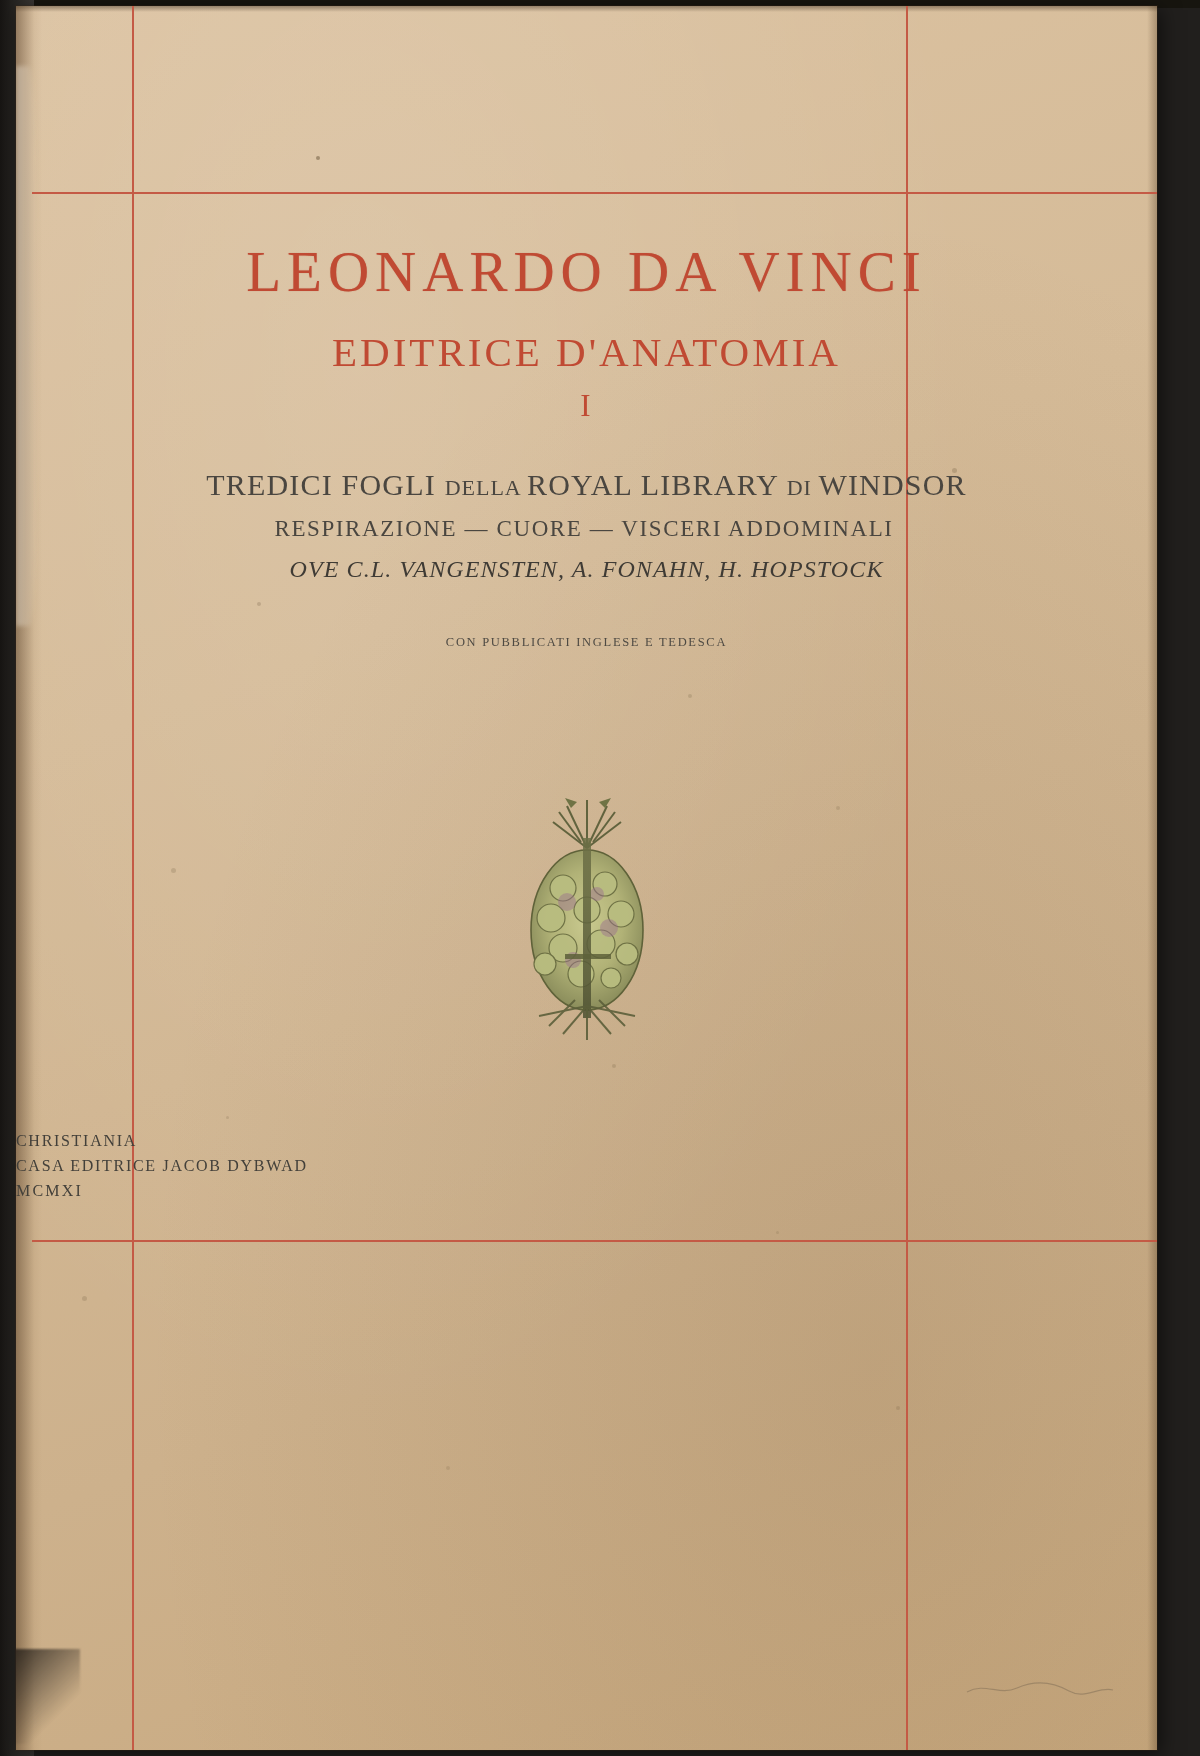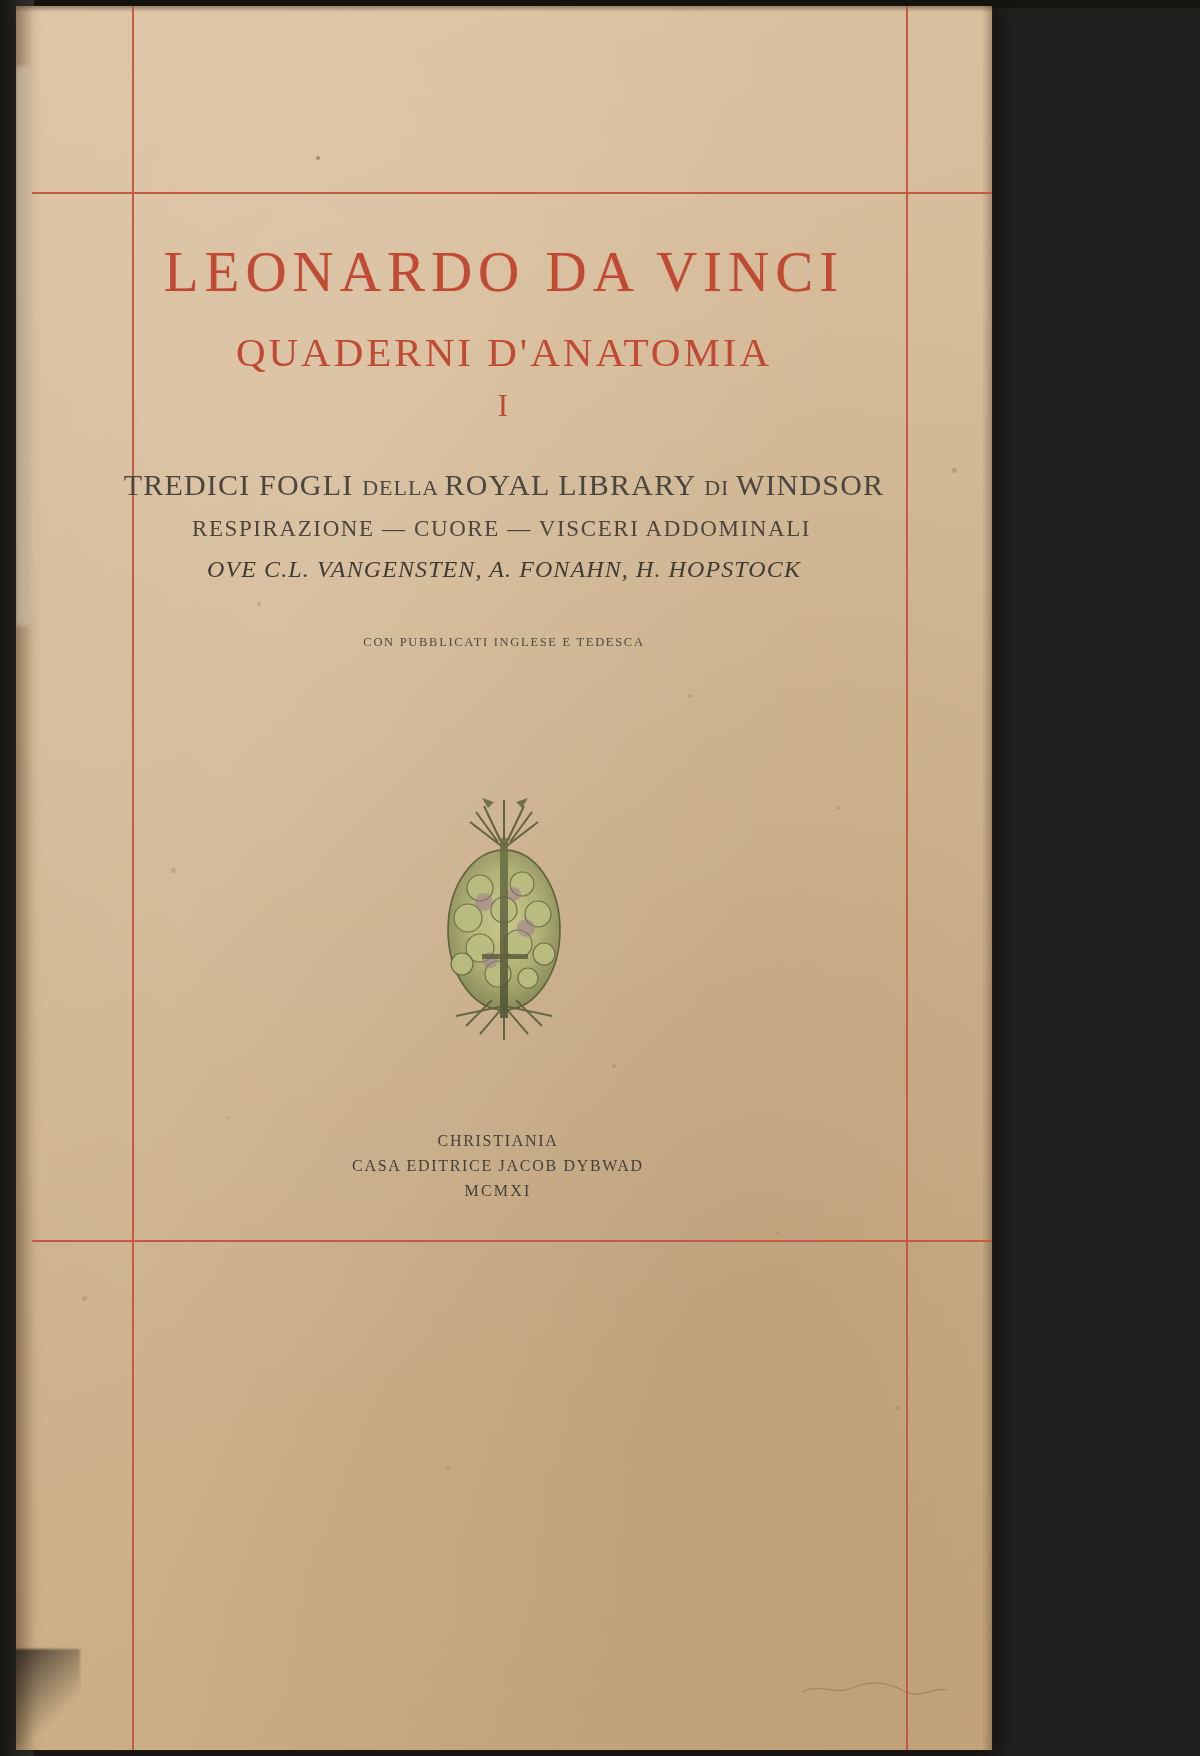--- a/index.html
+++ b/index.html
@@ -31,21 +31,21 @@
     left: 0; right: 0; top: 0;
     height: 8px;
     background: #17150f;
   }
 
   
   .cover {
     position: absolute;
     left: 16px;
     top: 6px;
-    width: 976px;
+    width: 1141px;
     height: 1744px;
     background:
       radial-gradient(ellipse at 30% 20%, rgba(255,255,255,0.10) 0%, rgba(255,255,255,0) 55%),
       radial-gradient(ellipse at 75% 78%, rgba(120,90,55,0.16) 0%, rgba(0,0,0,0) 60%),
       linear-gradient(160deg, #dcc3a2 0%, #d5bb98 35%, #cdb18c 70%, #c8a97f 100%);
     box-shadow: 0 0 0 1px rgba(60,40,20,0.25), 4px 4px 18px rgba(0,0,0,0.55);
     overflow: hidden;
   }
 
   
@@ -176,21 +176,20 @@
     width: 172px;
     height: 268px;
   }
   .device svg { display: block; }
 
   
   .imprint {
     position: absolute;
     left: 0; right: 12px;
     top: 1126px;
-    text-align: center;
     color: #43403a;
     font-family: Liberation Serif, serif;
   }
   .imprint div { letter-spacing: 1.7px; }
   .imprint .city { font-size: 16px; }
   .imprint .publisher { font-size: 16px; margin-top: 7px; }
   .imprint .year { font-size: 16px; margin-top: 7px; letter-spacing: 2.2px; }
 
   
   .scribble {
@@ -231,21 +230,21 @@
   <div class="speck" style="left:210px;top:1110px;width:3px;height:3px;opacity:.35;"></div>
   <div class="speck" style="left:760px;top:1225px;width:3px;height:3px;opacity:.3;"></div>
 
   <div class="rule h" style="top:186px;"></div>
   <div class="rule h" style="top:1234px;"></div>
   <div class="rule v" style="left:116px;"></div>
   <div class="rule v" style="left:890px;"></div>
 
   <div class="text-block">
     <h1 class="title-main">LEONARDO DA VINCI</h1>
-    <div class="title-sub">QUADERNI D'ANATOMIA</div>
+    <div class="title-sub">EDITRICE D'ANATOMIA</div>
     <div class="title-num">I</div>
 
     <div class="line-sources"><span>TREDICI FOGLI </span><span class="sm">DELLA </span><span>ROYAL LIBRARY </span><span class="sm">DI </span><span>WINDSOR</span></div>
 
     <div class="line-topics">RESPIRAZIONE — CUORE — VISCERI ADDOMINALI</div>
 
     <div class="line-authors">OVE C.L. VANGENSTEN,  A. FONAHN,  H. HOPSTOCK</div>
 
     <div class="line-note">CON PUBBLICATI INGLESE E TEDESCA</div>
   </div>

